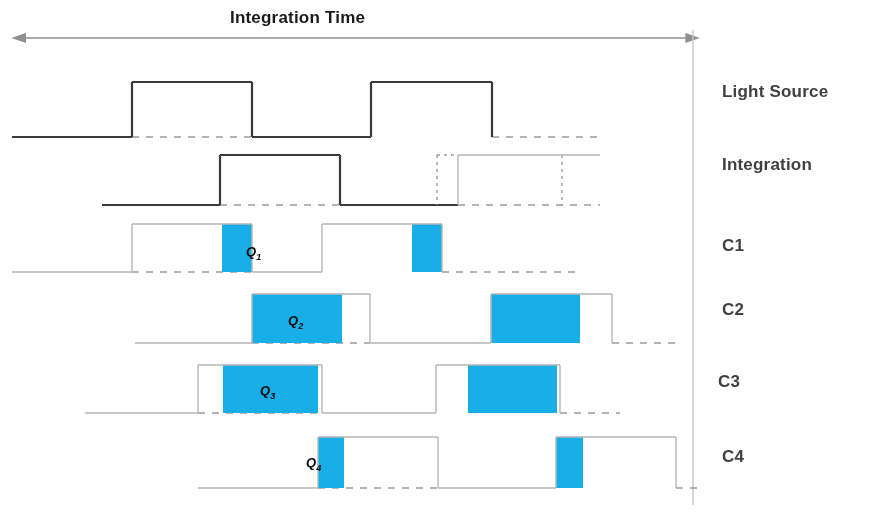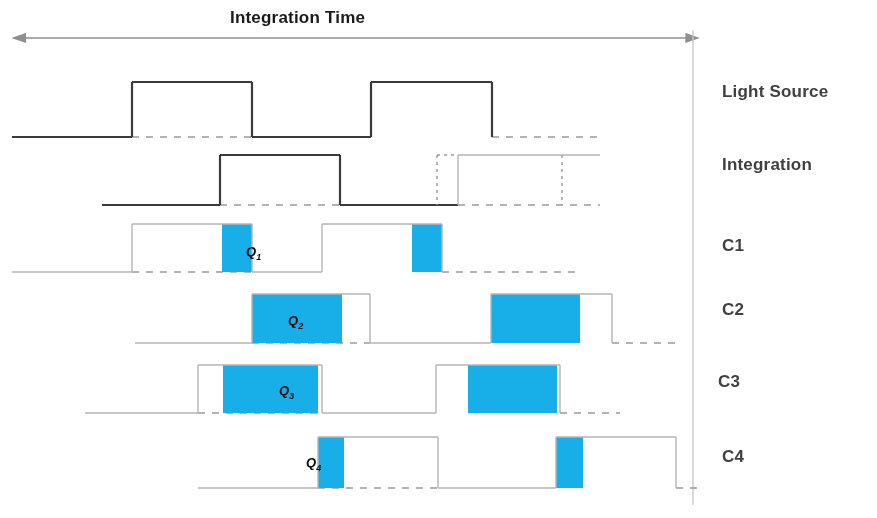--- a/index.html
+++ b/index.html
@@ -161,17 +161,17 @@
       <div class="row-label" style="left: 722px; top: 82px;">Light Source</div>
       <div class="row-label" style="left: 722px; top: 155px;">Integration</div>
       <div class="row-label" style="left: 722px; top: 236px;">C1</div>
       <div class="row-label" style="left: 722px; top: 300px; text-align: right;">C2</div>
       <div class="row-label" style="left: 718px; top: 372px;">C3</div>
       <div class="row-label" style="left: 722px; top: 447px;">C4</div>
     </div>
   <div id="charge-layer">
       <div class="charge-label" style="left: 240px; top: 244px; margin-left: 6px;"><span>Q</span><sub>1</sub></div>
       <div class="charge-label" style="left: 288px; top: 313px; text-align: right;"><span>Q</span><sub>2</sub></div>
-      <div class="charge-label" style="left: 260px; top: 383px; margin-left: 19px;"><span>Q</span><sub>3</sub></div>
+      <div class="charge-label" style="left: 260px; top: 383px;"><span>Q</span><sub>3</sub></div>
       <div class="charge-label" style="left: 306px; top: 455px;"><span>Q</span><sub>4</sub></div>
     </div>
 
 </div>
 
 </body></html>

